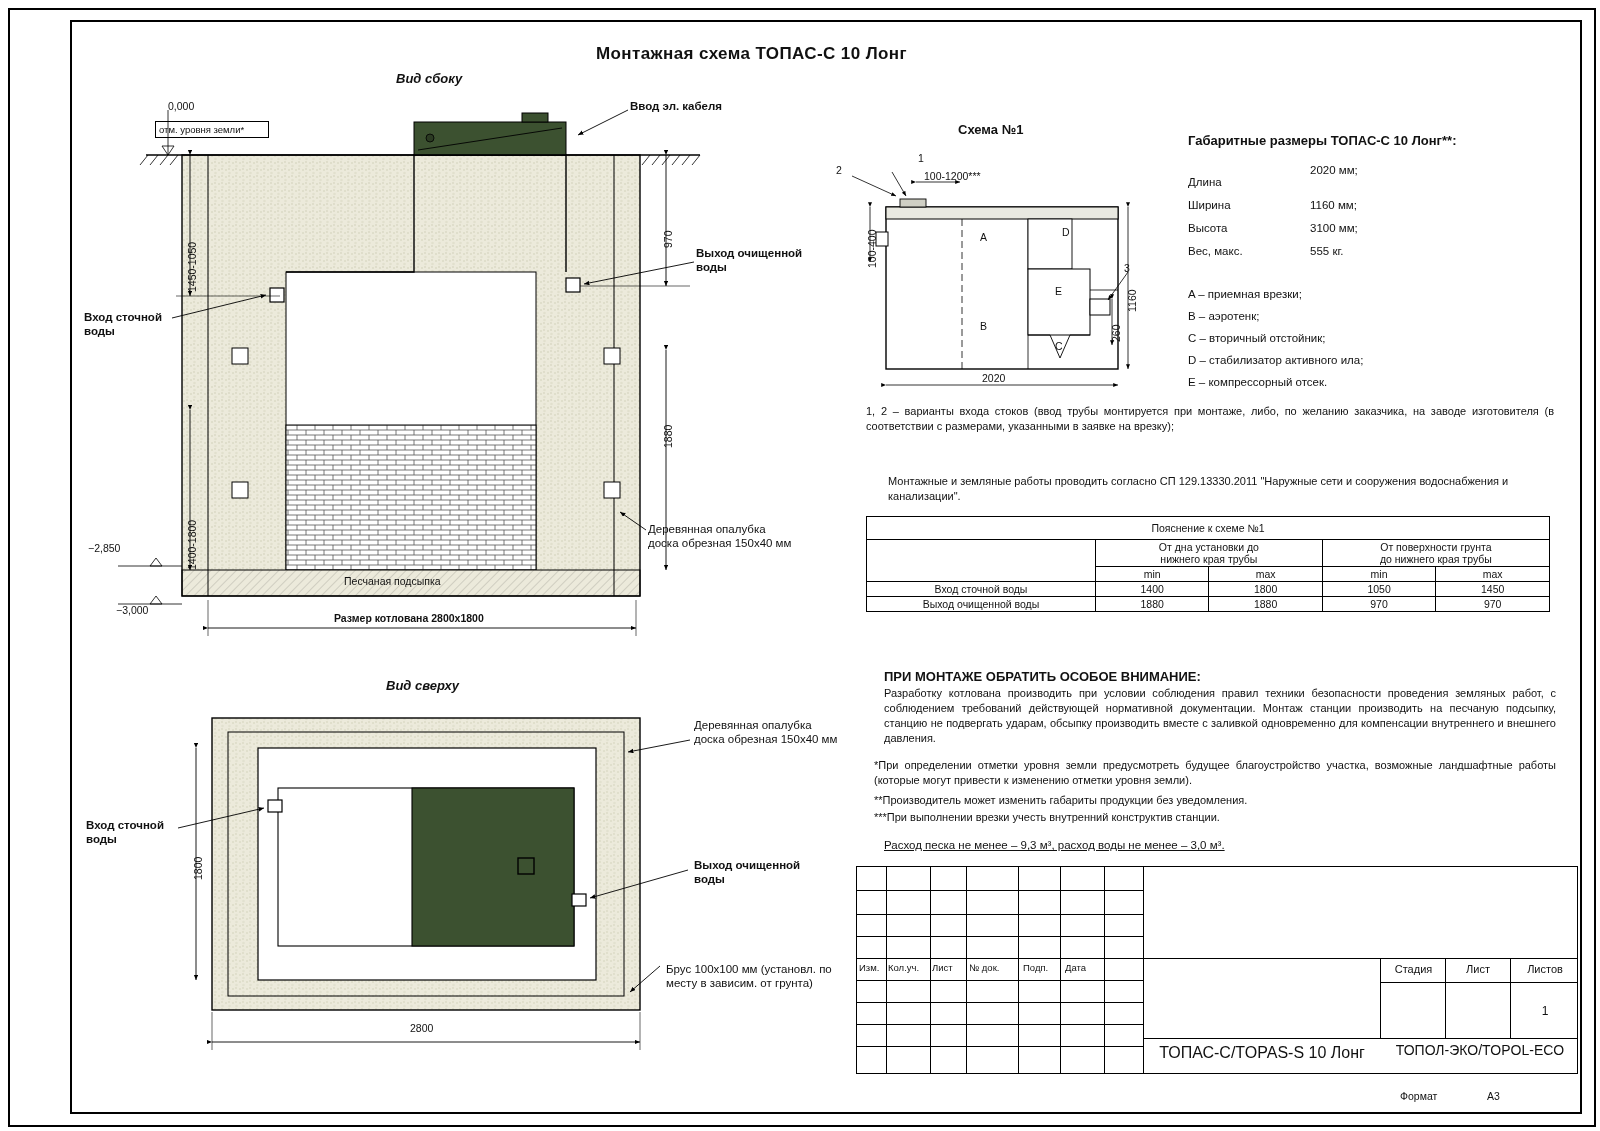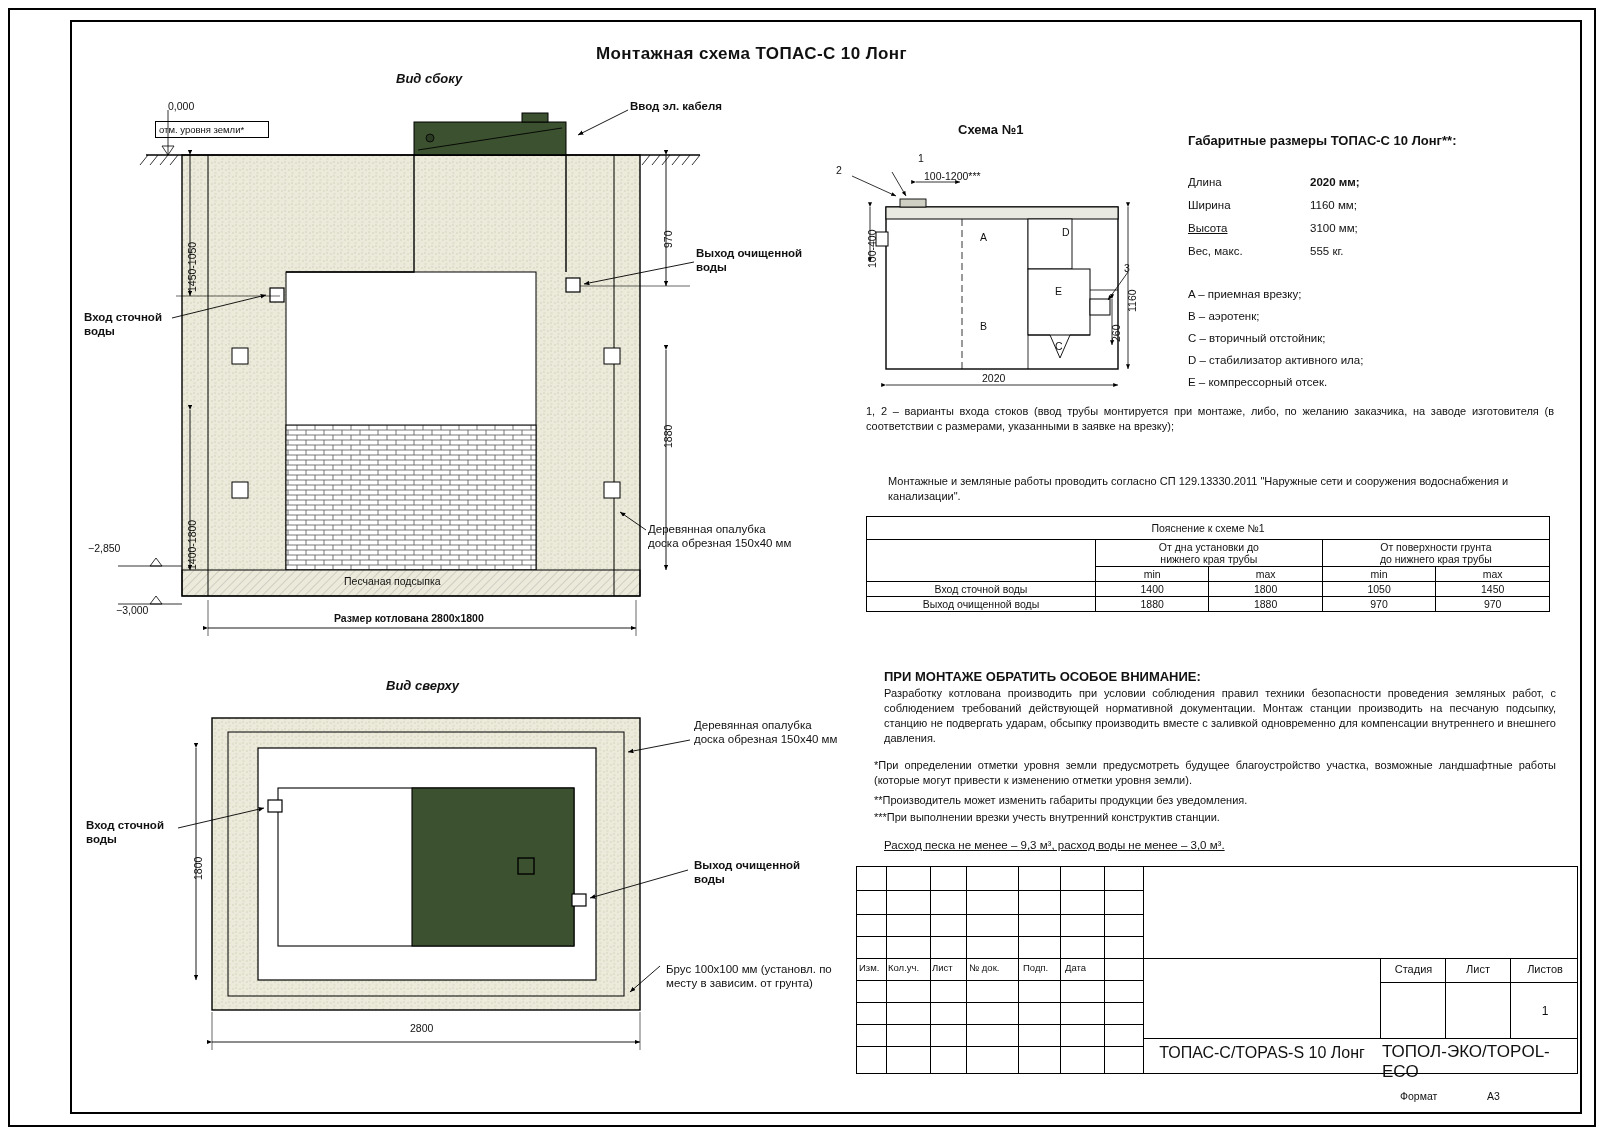--- a/index.html
+++ b/index.html
@@ -212,29 +212,29 @@
   <div class="t sm rot" style="left:1110px;top:342px;transform:rotate(-90deg);">260</div>
   <div class="t sm" style="left:982px;top:372px;">2020</div>
   <div class="t sm" style="left:980px;top:231px;">A</div>
   <div class="t sm" style="left:980px;top:320px;">B</div>
   <div class="t sm" style="left:1055px;top:340px;">C</div>
   <div class="t sm" style="left:1062px;top:226px;">D</div>
   <div class="t sm" style="left:1055px;top:285px;">E</div>
 
   <div class="t h" style="left:1188px;top:133px;">Габаритные размеры ТОПАС-С 10 Лонг**:</div>
   <div class="t lbl" style="left:1188px;top:176px;">Длина</div>
-  <div class="t lbl" style="left:1310px;top:176px;font-weight:bold;">2020 мм;</div>
+  <div class="t lbl" style="left:1310px;top:164px;">2020 мм;</div>
   <div class="t lbl" style="left:1188px;top:199px;">Ширина</div>
   <div class="t lbl" style="left:1310px;top:199px;">1160 мм;</div>
-  <div class="t lbl" style="left:1188px;top:222px;text-decoration:underline;">Высота</div>
+  <div class="t lbl" style="left:1188px;top:222px;">Высота</div>
   <div class="t lbl" style="left:1310px;top:222px;">3100 мм;</div>
   <div class="t lbl" style="left:1188px;top:245px;">Вес, макс.</div>
   <div class="t lbl" style="left:1310px;top:245px;">555 кг.</div>
 
-  <div class="t lbl" style="left:1188px;top:288px;">A – приемная врезку;</div>
+  <div class="t lbl" style="left:1188px;top:288px;">A – приемная врезки;</div>
   <div class="t lbl" style="left:1188px;top:310px;">B – аэротенк;</div>
   <div class="t lbl" style="left:1188px;top:332px;">C – вторичный отстойник;</div>
   <div class="t lbl" style="left:1188px;top:354px;">D – стабилизатор активного ила;</div>
   <div class="t lbl" style="left:1188px;top:376px;">E – компрессорный отсек.</div>
 
   <div style="position:absolute;left:866px;top:404px;width:688px;font-size:11px;line-height:15px;" class="just">1, 2 – варианты входа  стоков (ввод трубы монтируется при монтаже, либо, по желанию заказчика, на заводе изготовителя (в соответствии с размерами, указанными в заявке на врезку);</div>
   <div style="position:absolute;left:888px;top:474px;width:666px;font-size:11px;line-height:15px;">Монтажные и земляные работы проводить согласно СП 129.13330.2011 "Наружные сети и сооружения водоснабжения и канализации".</div>
 
   <div style="position:absolute;left:866px;top:516px;">
     <table style="width:684px;">
@@ -306,21 +306,21 @@
   <div class="t xs" style="left:1065px;top:962px;">Дата</div>
 
   <div class="ln hl" style="left:1144px;top:958px;width:434px;"></div>
   <div class="ln hl" style="left:1144px;top:1038px;width:434px;"></div>
   <div class="ln vl" style="left:1380px;top:958px;height:80px;"></div>
   <div class="ln vl" style="left:1445px;top:958px;height:80px;"></div>
   <div class="ln vl" style="left:1510px;top:958px;height:80px;"></div>
   <div class="ln hl" style="left:1380px;top:982px;width:198px;"></div>
 
   <div style="position:absolute;left:1146px;top:1044px;width:232px;text-align:center;font-size:16px;">ТОПАС-С/TOPAS-S 10 Лонг</div>
-  <div style="position:absolute;left:1382px;top:1042px;width:196px;text-align:left;font-size:17px;">ТОПОЛ-ЭКО/TOPOL-ECO</div>
+  <div style="position:absolute;left:1382px;top:1042px;width:196px;text-align:center;font-size:14px;">ТОПОЛ-ЭКО/TOPOL-ECO</div>
   <div style="position:absolute;left:1382px;top:963px;width:63px;text-align:center;font-size:11px;">Стадия</div>
   <div style="position:absolute;left:1447px;top:963px;width:62px;text-align:center;font-size:11px;">Лист</div>
   <div style="position:absolute;left:1512px;top:963px;width:66px;text-align:center;font-size:11px;">Листов</div>
   <div style="position:absolute;left:1512px;top:1004px;width:66px;text-align:center;font-size:12px;">1</div>
 
   <div class="t sm" style="left:1400px;top:1090px;">Формат</div>
   <div class="t sm" style="left:1487px;top:1090px;">A3</div>
 </div>
 
 </body></html>

